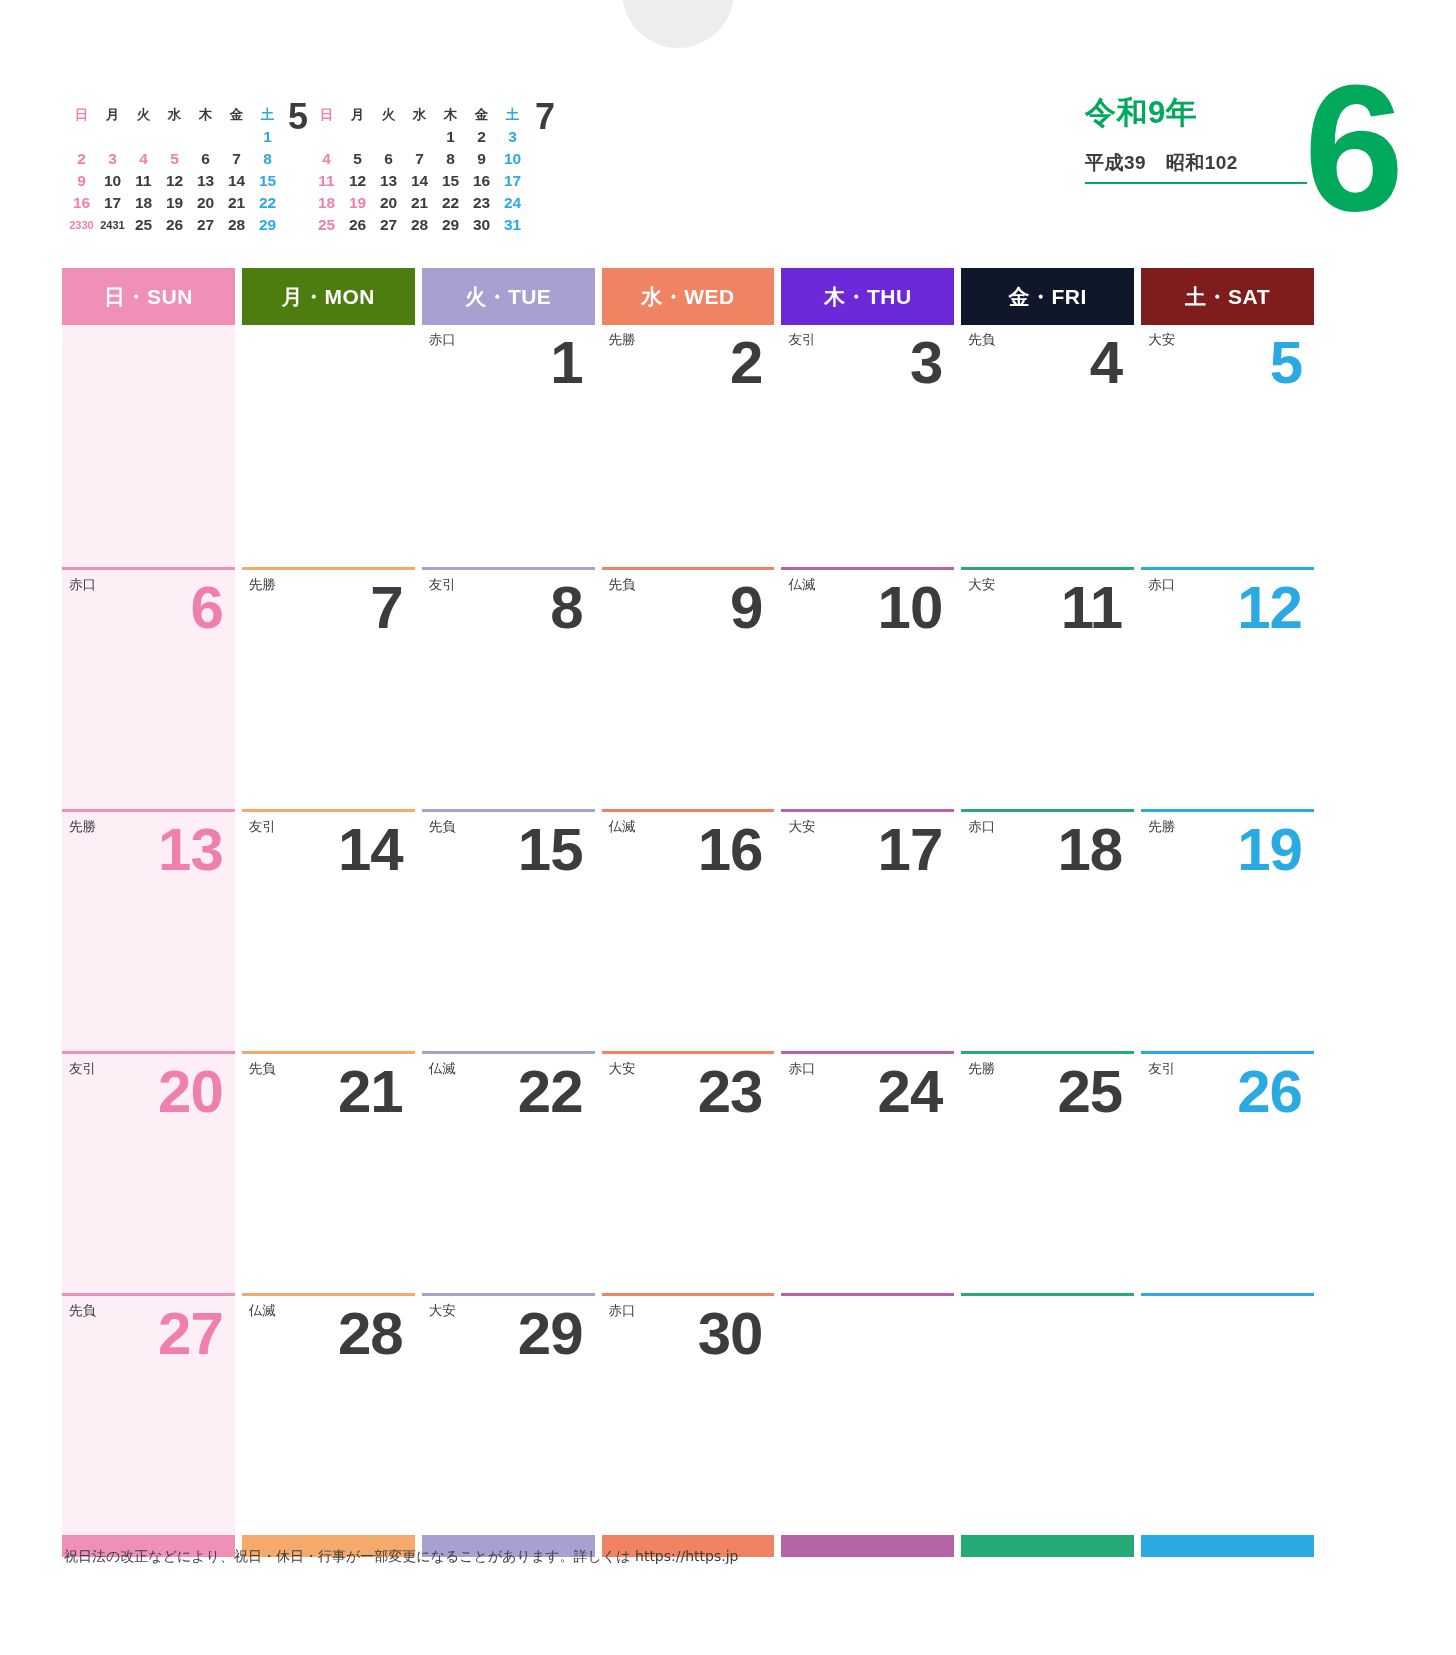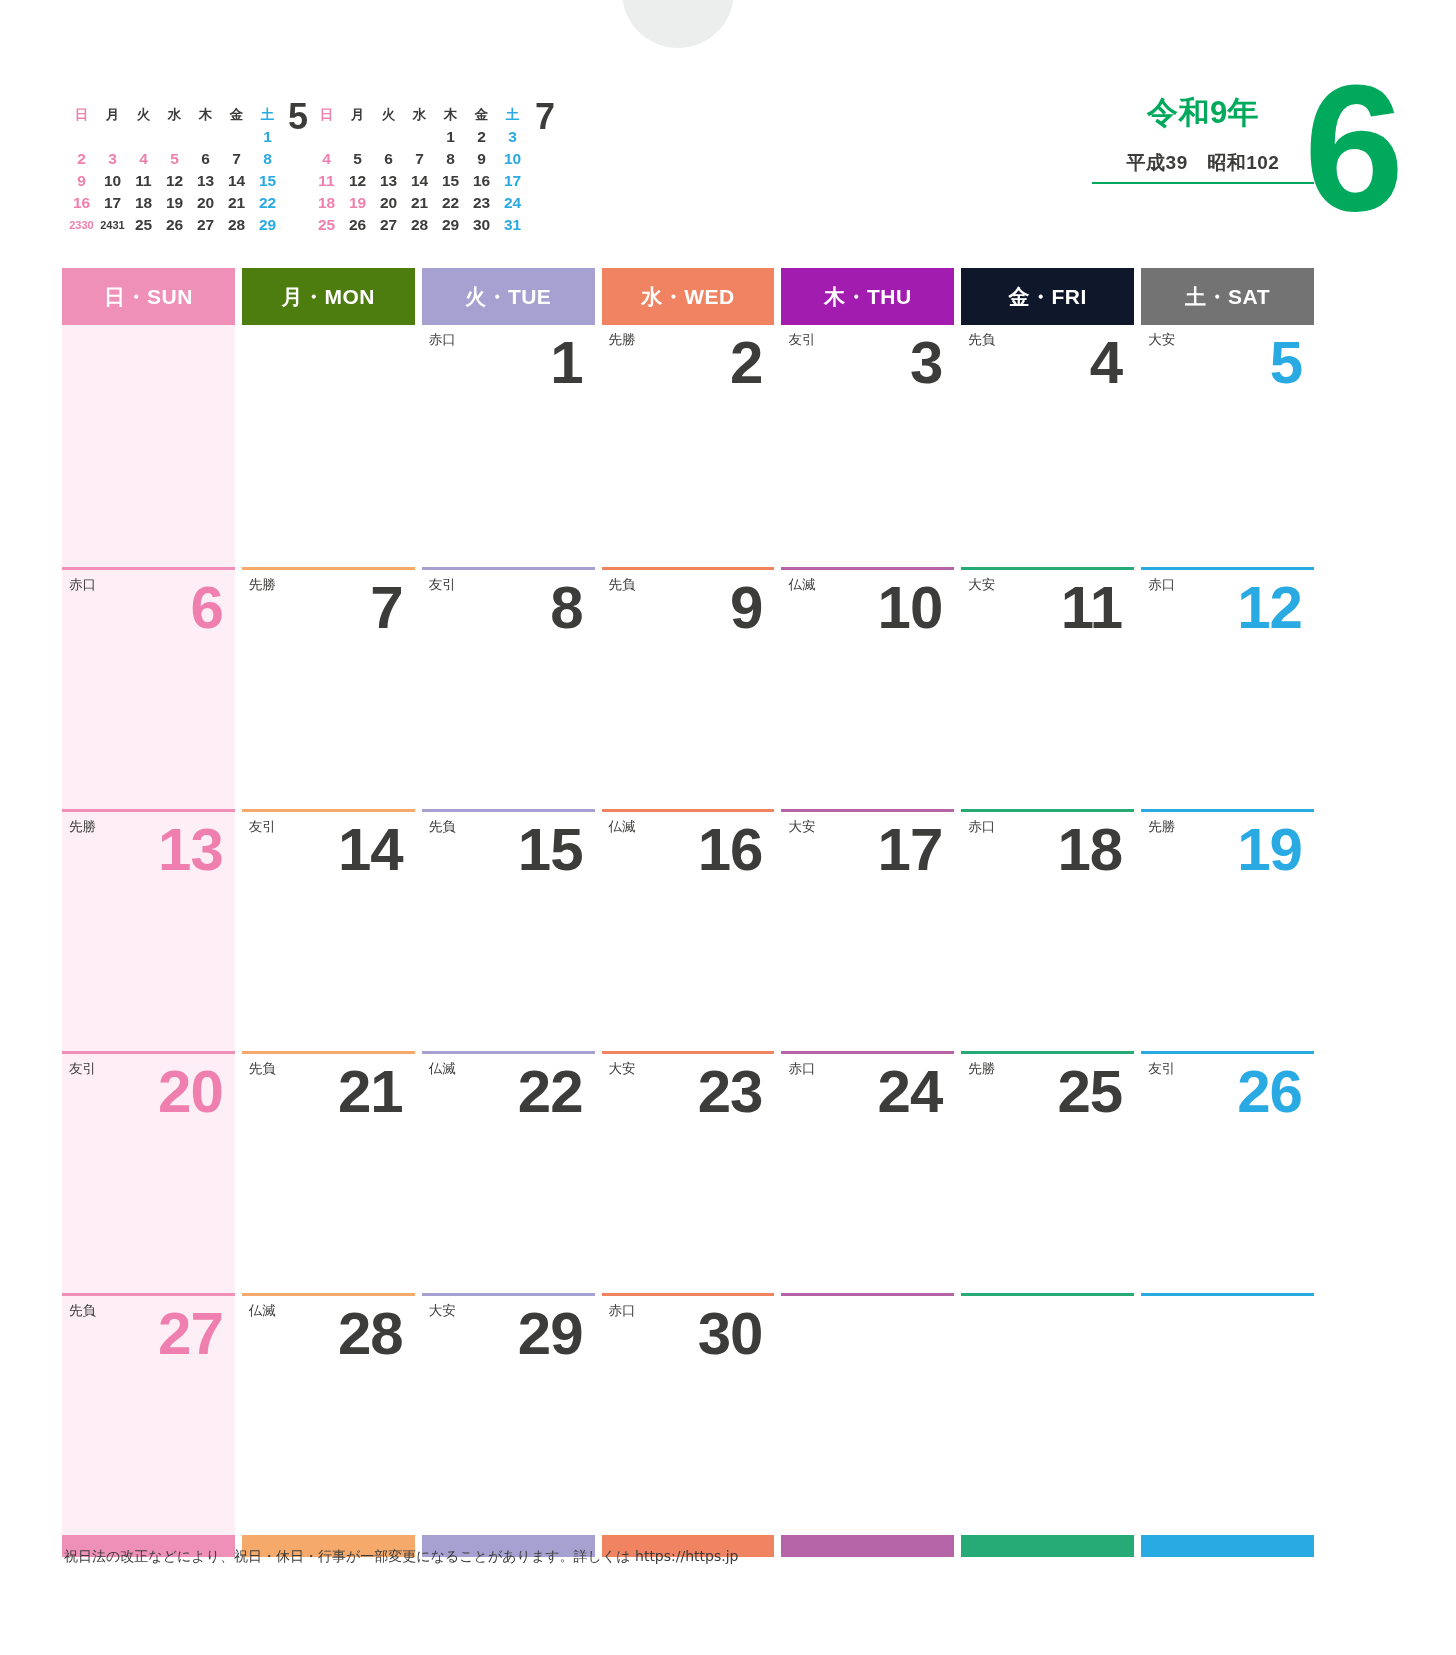--- a/index.html
+++ b/index.html
@@ -67,22 +67,22 @@
     font-size: 11px;
     line-height: 1;
   }
   .dual .lo { font-size: 11px; }
   .dual .hi { font-size: 11px; }
 
   
   .title-block {
     position: absolute;
     top: 96px;
-    right: 142px;
-    text-align: center;
+    right: 149px;
+    text-align: left;
     color: #00a95c;
   }
   .reiwa {
     font-size: 31px;
     font-weight: bold;
     letter-spacing: 0.5px;
     line-height: 1.1;
   }
   .old-era {
     font-size: 19px;
@@ -321,23 +321,23 @@
   <div class="rule"></div>
 </div>
 <div class="big-month">6</div>
 
 <div class="cal">
 
   <div class="dow" style="background:#ef90b9">日・SUN</div>
   <div class="dow" style="background:#4d7c0f">月・MON</div>
   <div class="dow" style="background:#a6a1d0">火・TUE</div>
   <div class="dow" style="background:#f08362">水・WED</div>
-  <div class="dow" style="background:#a21caf">木・THU</div>
+  <div class="dow" style="background:#6d28d9">木・THU</div>
   <div class="dow" style="background:#0f172a">金・FRI</div>
-  <div class="dow" style="background:#737373">土・SAT</div>
+  <div class="dow" style="background:#7f1d1d">土・SAT</div>
 
   <div class="col sun-col">
     <div class="cell first empty-cell">
       
       
     </div>
     <div class="cell" style="border-top-color:#ef90b9">
       <div class="rokuyo">赤口</div>
       <div class="daynum">6</div>
     </div>

